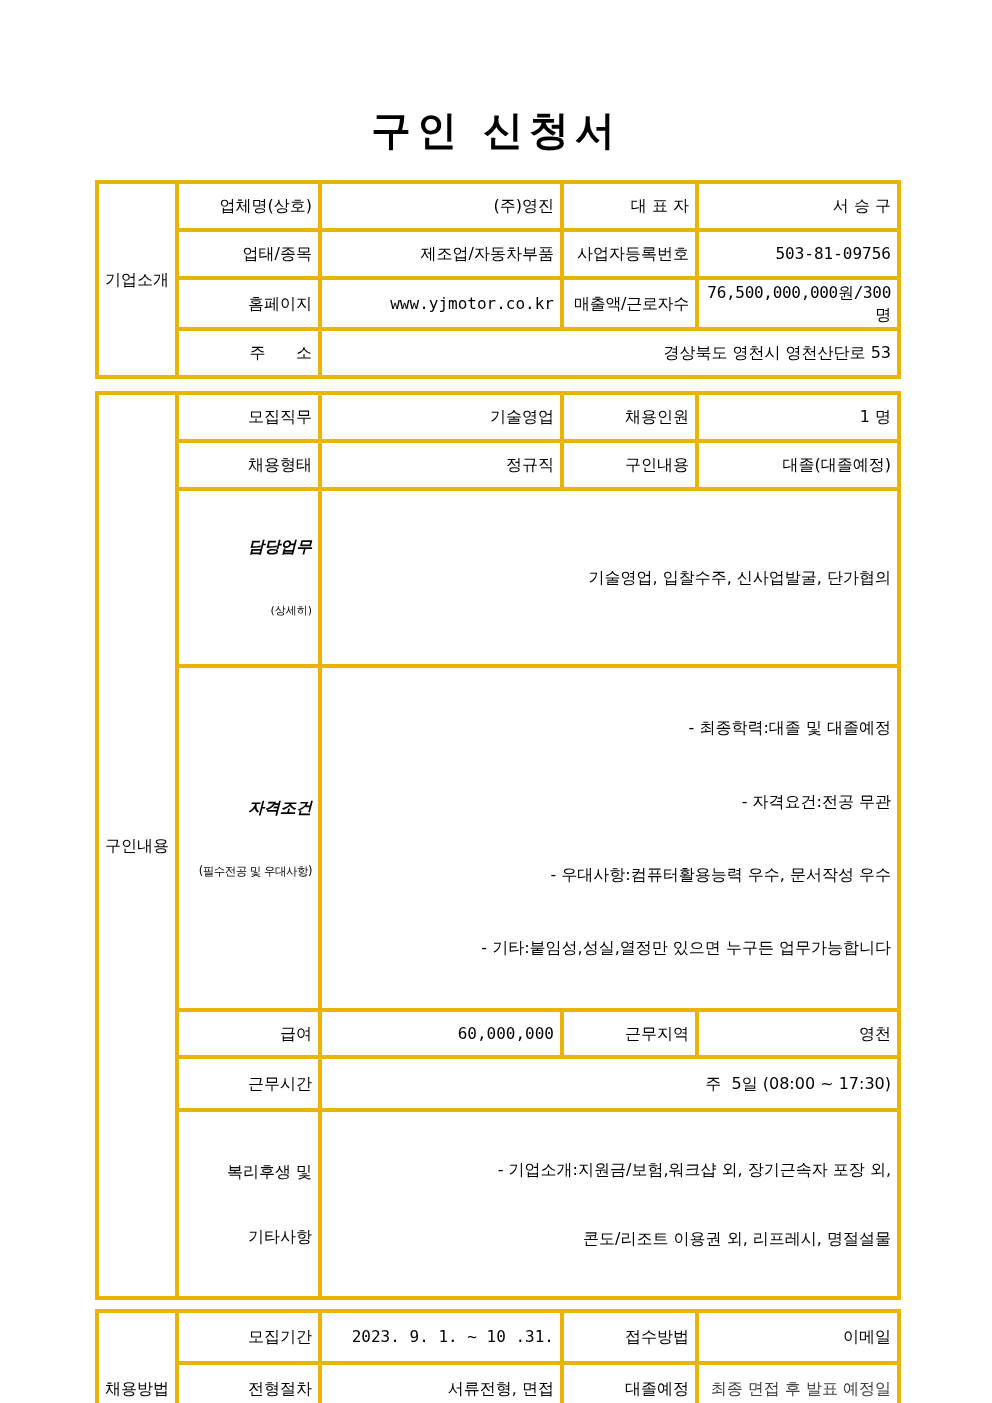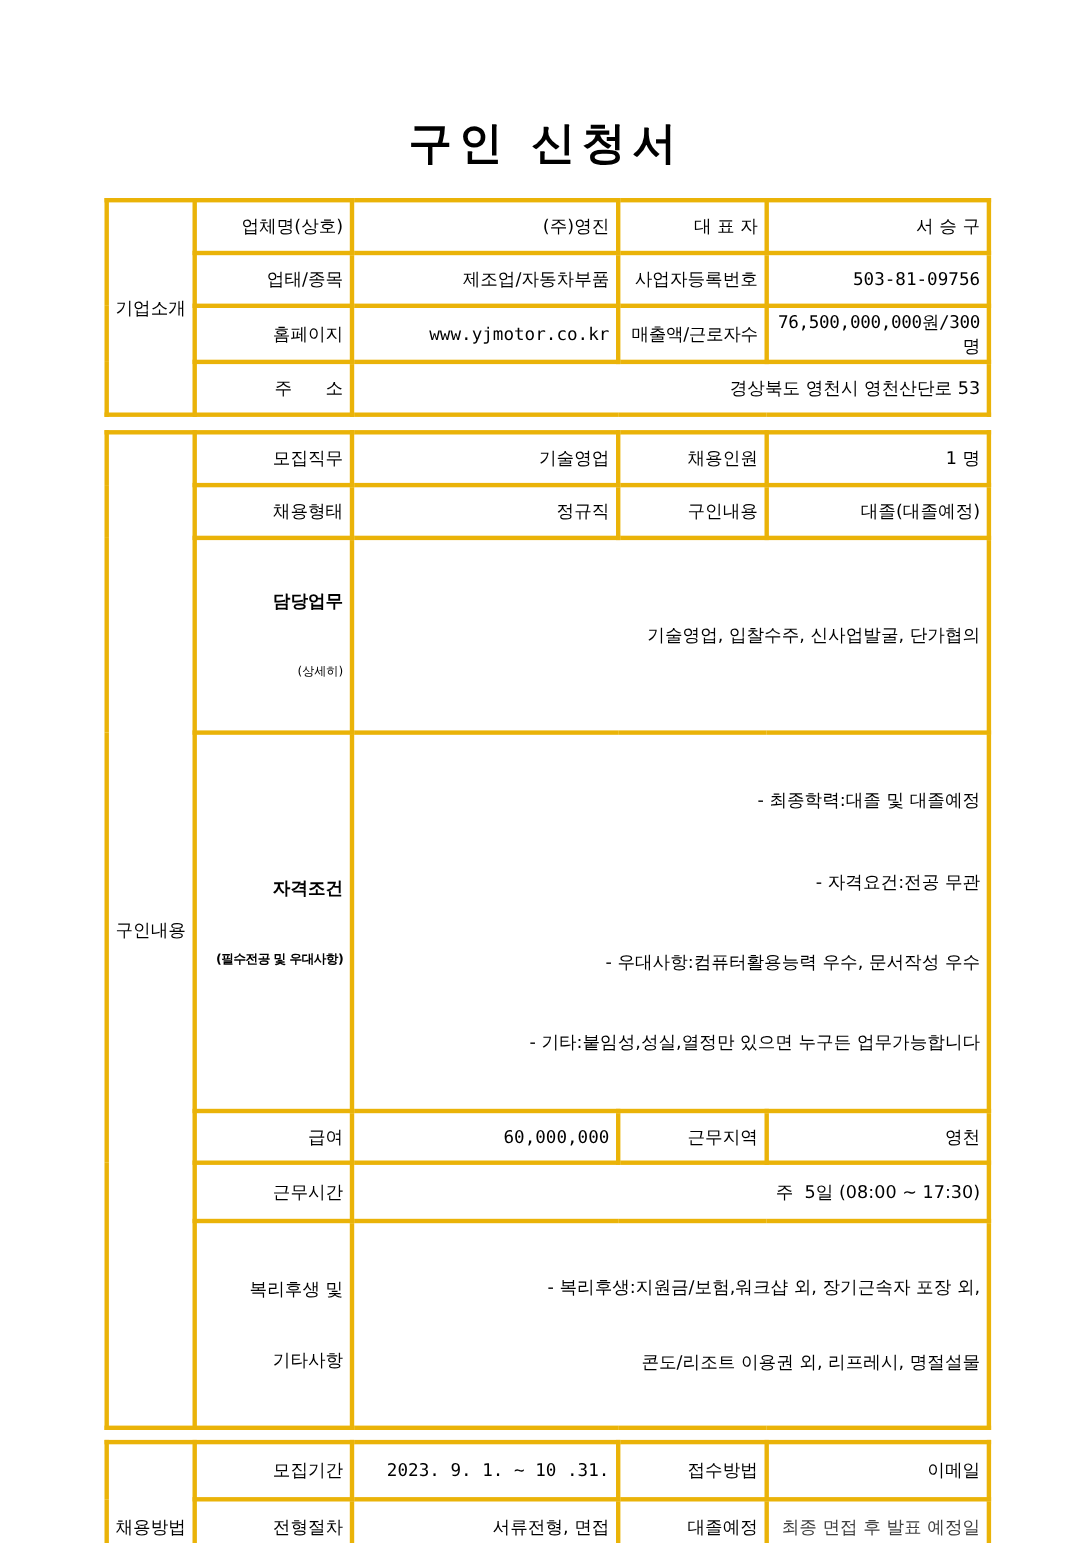--- a/index.html
+++ b/index.html
@@ -39,25 +39,25 @@
   .t2 { margin-top:12px; }
   .t3 { margin-top:9px; }
   .h48  { height:48px; }
   .h47  { height:47px; }
   .h52  { height:52px; }
   .h53  { height:53px; }
   .h116 { height:116px; }
   .h120 { height:120px; }
   .left  { text-align:left; }
   .right { text-align:right; padding-right:10px; }
-  .bold  { font-weight:bold; }
+  .bold  { font-weight:bold;font-style:italic; }
   .red   { color:#404040; white-space:nowrap; font-size:15px; }
   .mono  { font-family:"DejaVu Sans Mono","DejaVu Sans",monospace; }
   .sub-label { font-size:11px; font-weight:normal; margin-top:3px; }
-  .sub-label-sm { font-size:11.5px; font-weight:bold; margin-top:3px; letter-spacing:-0.5px; white-space:nowrap; }
+  .sub-label-sm { font-size:11.5px; font-weight:normal; margin-top:3px; letter-spacing:-0.5px; white-space:nowrap; }
   .tight { font-size:14px; padding:2px 2px; letter-spacing:-0.3px; white-space:nowrap; }
   .lines div { line-height:30px; white-space:nowrap; }
   .wlines div { line-height:25px; white-space:nowrap; }
   .indent2 { padding-left:12px; }
   .nowrap { white-space:nowrap; }
 </style>
 </head>
 <body>
 
 <div class="page">
@@ -149,21 +149,21 @@
     <tr class="h53">
       <td>근무시간</td>
       <td colspan="3">주  5일 (08:00 ~ 17:30)</td>
     </tr>
     <tr class="h52">
       <td>
         <div>복리후생 및</div>
         <div>기타사항</div>
       </td>
       <td colspan="3" class="left wlines">
-        <div>- 복리후생:지원금/보험,워크샵 외, 장기근속자 포장 외,</div>
+        <div>- 기업소개:지원금/보험,워크샵 외, 장기근속자 포장 외,</div>
         <div class="indent2">콘도/리조트 이용권 외, 리프레시, 명절설물</div>
       </td>
     </tr>
   </tbody>
     </table>
 
   <table class="form t3">
     <colgroup>
         <col style="width:80px">
         <col style="width:143px">

